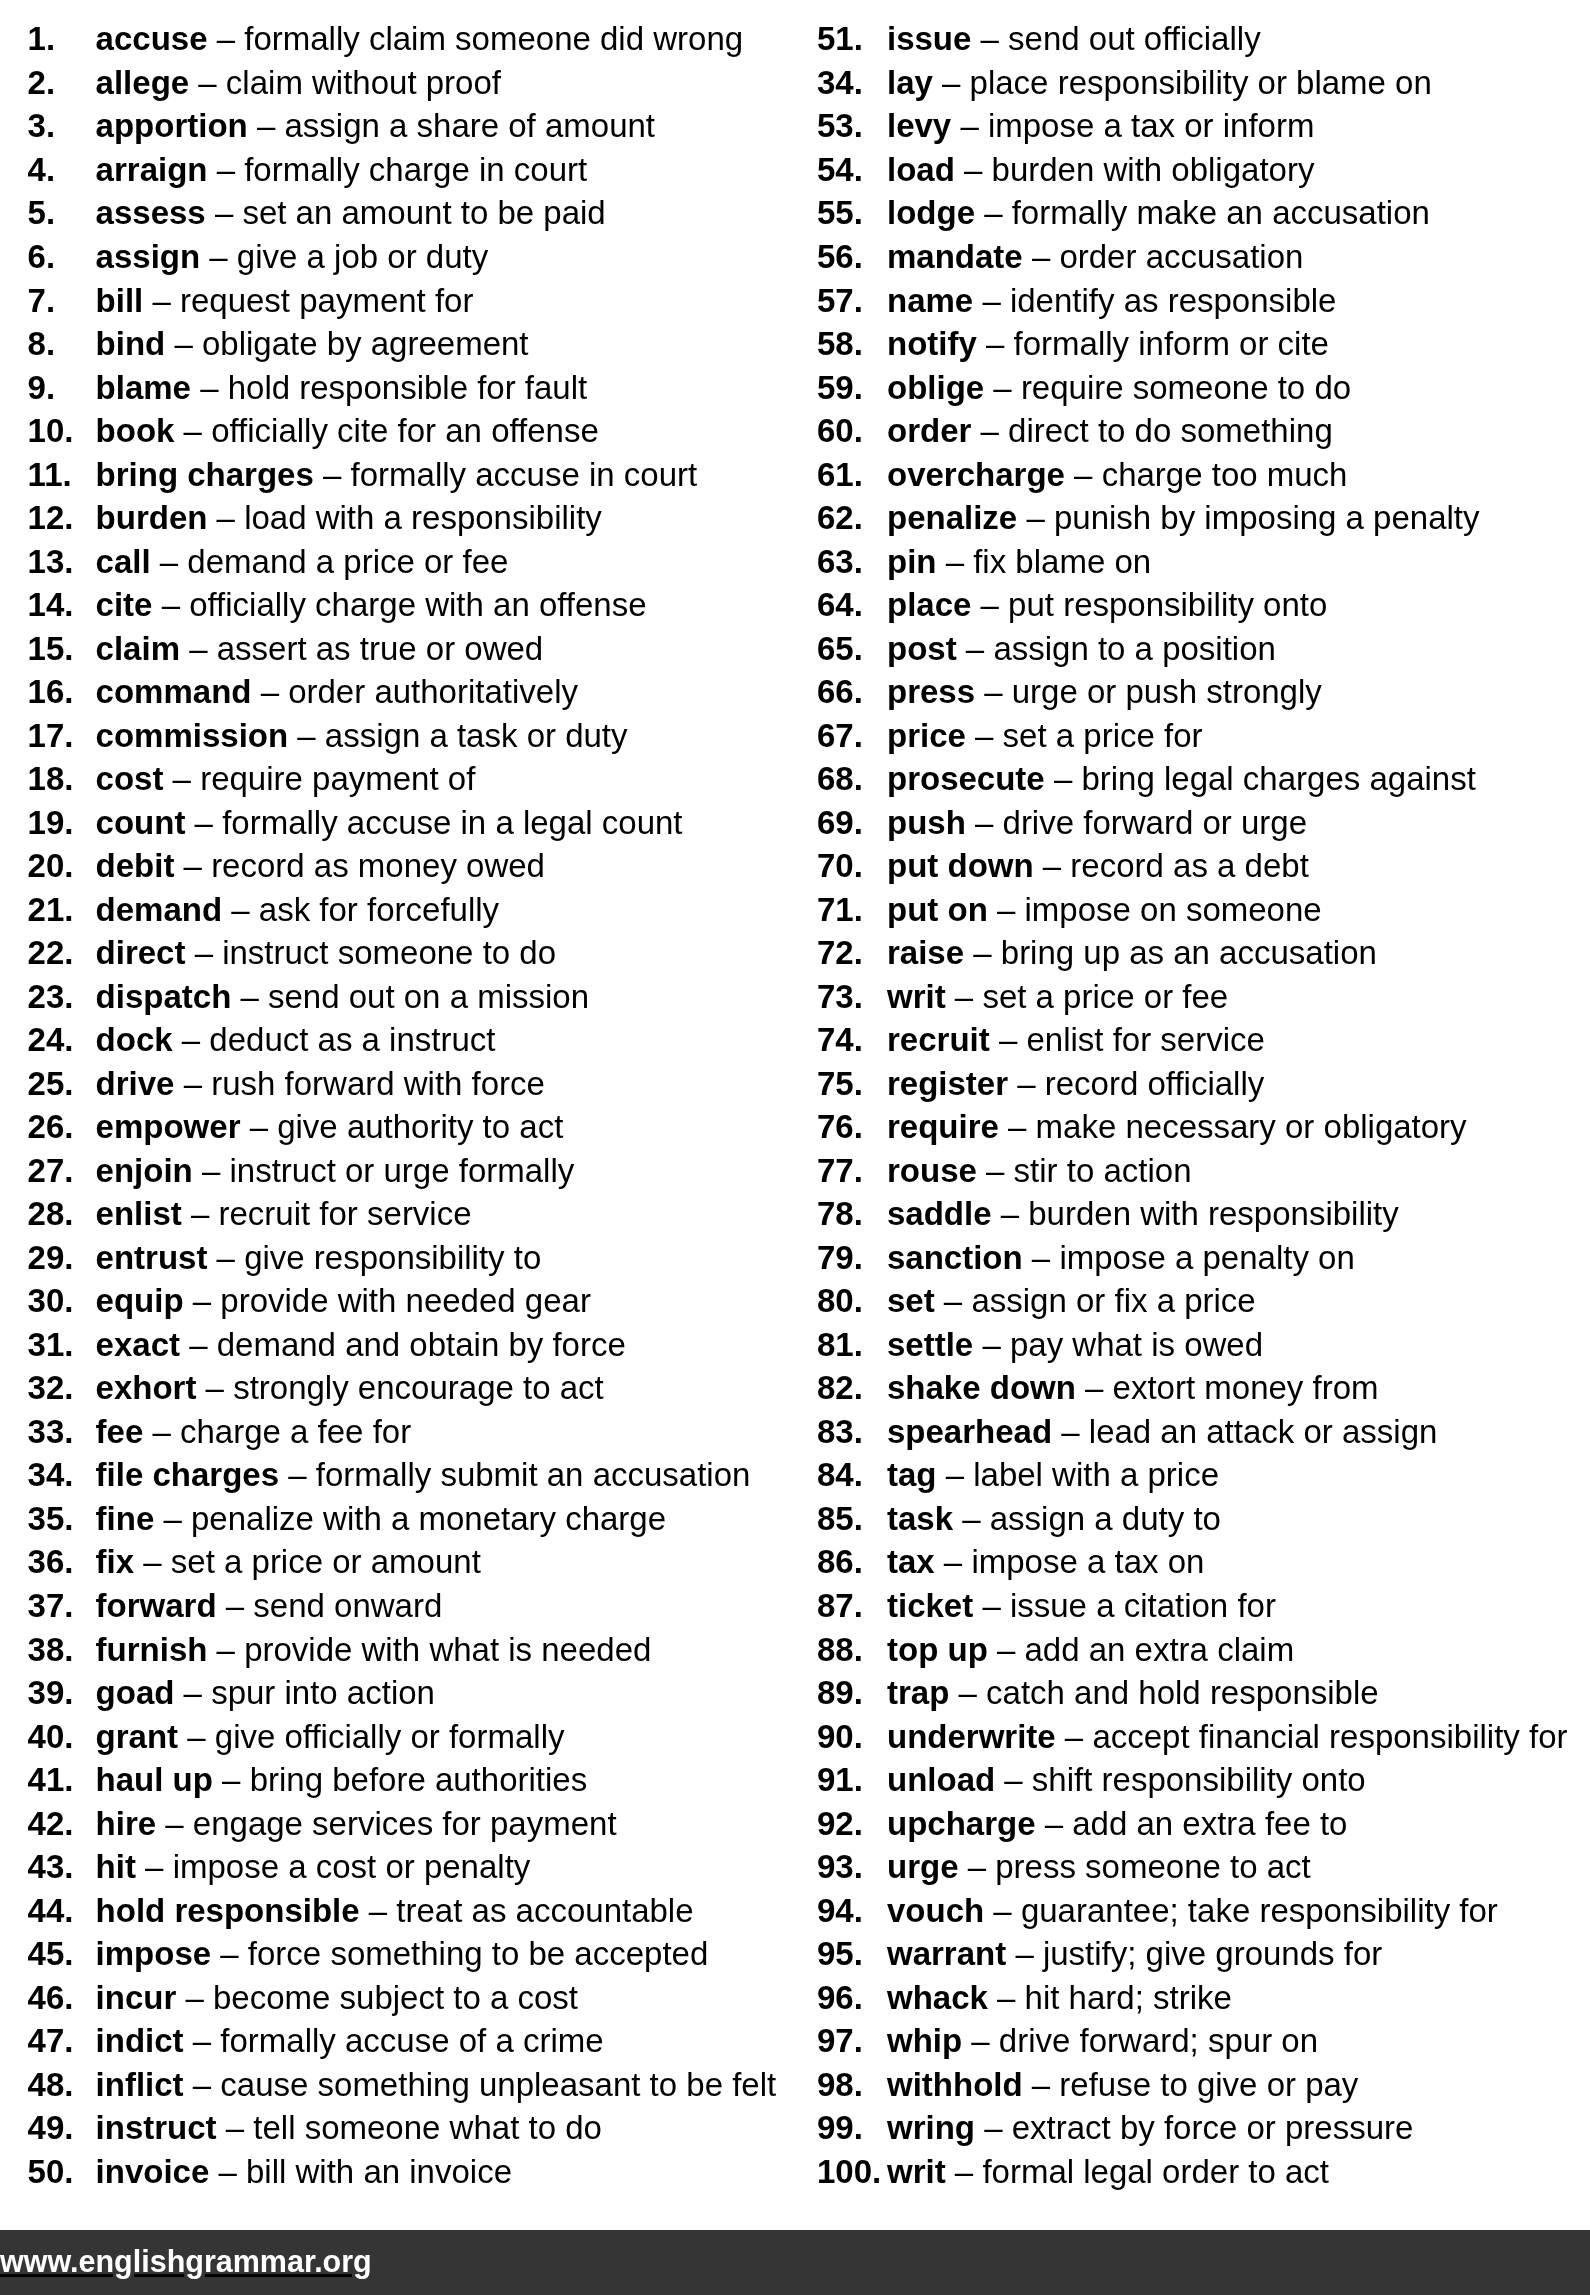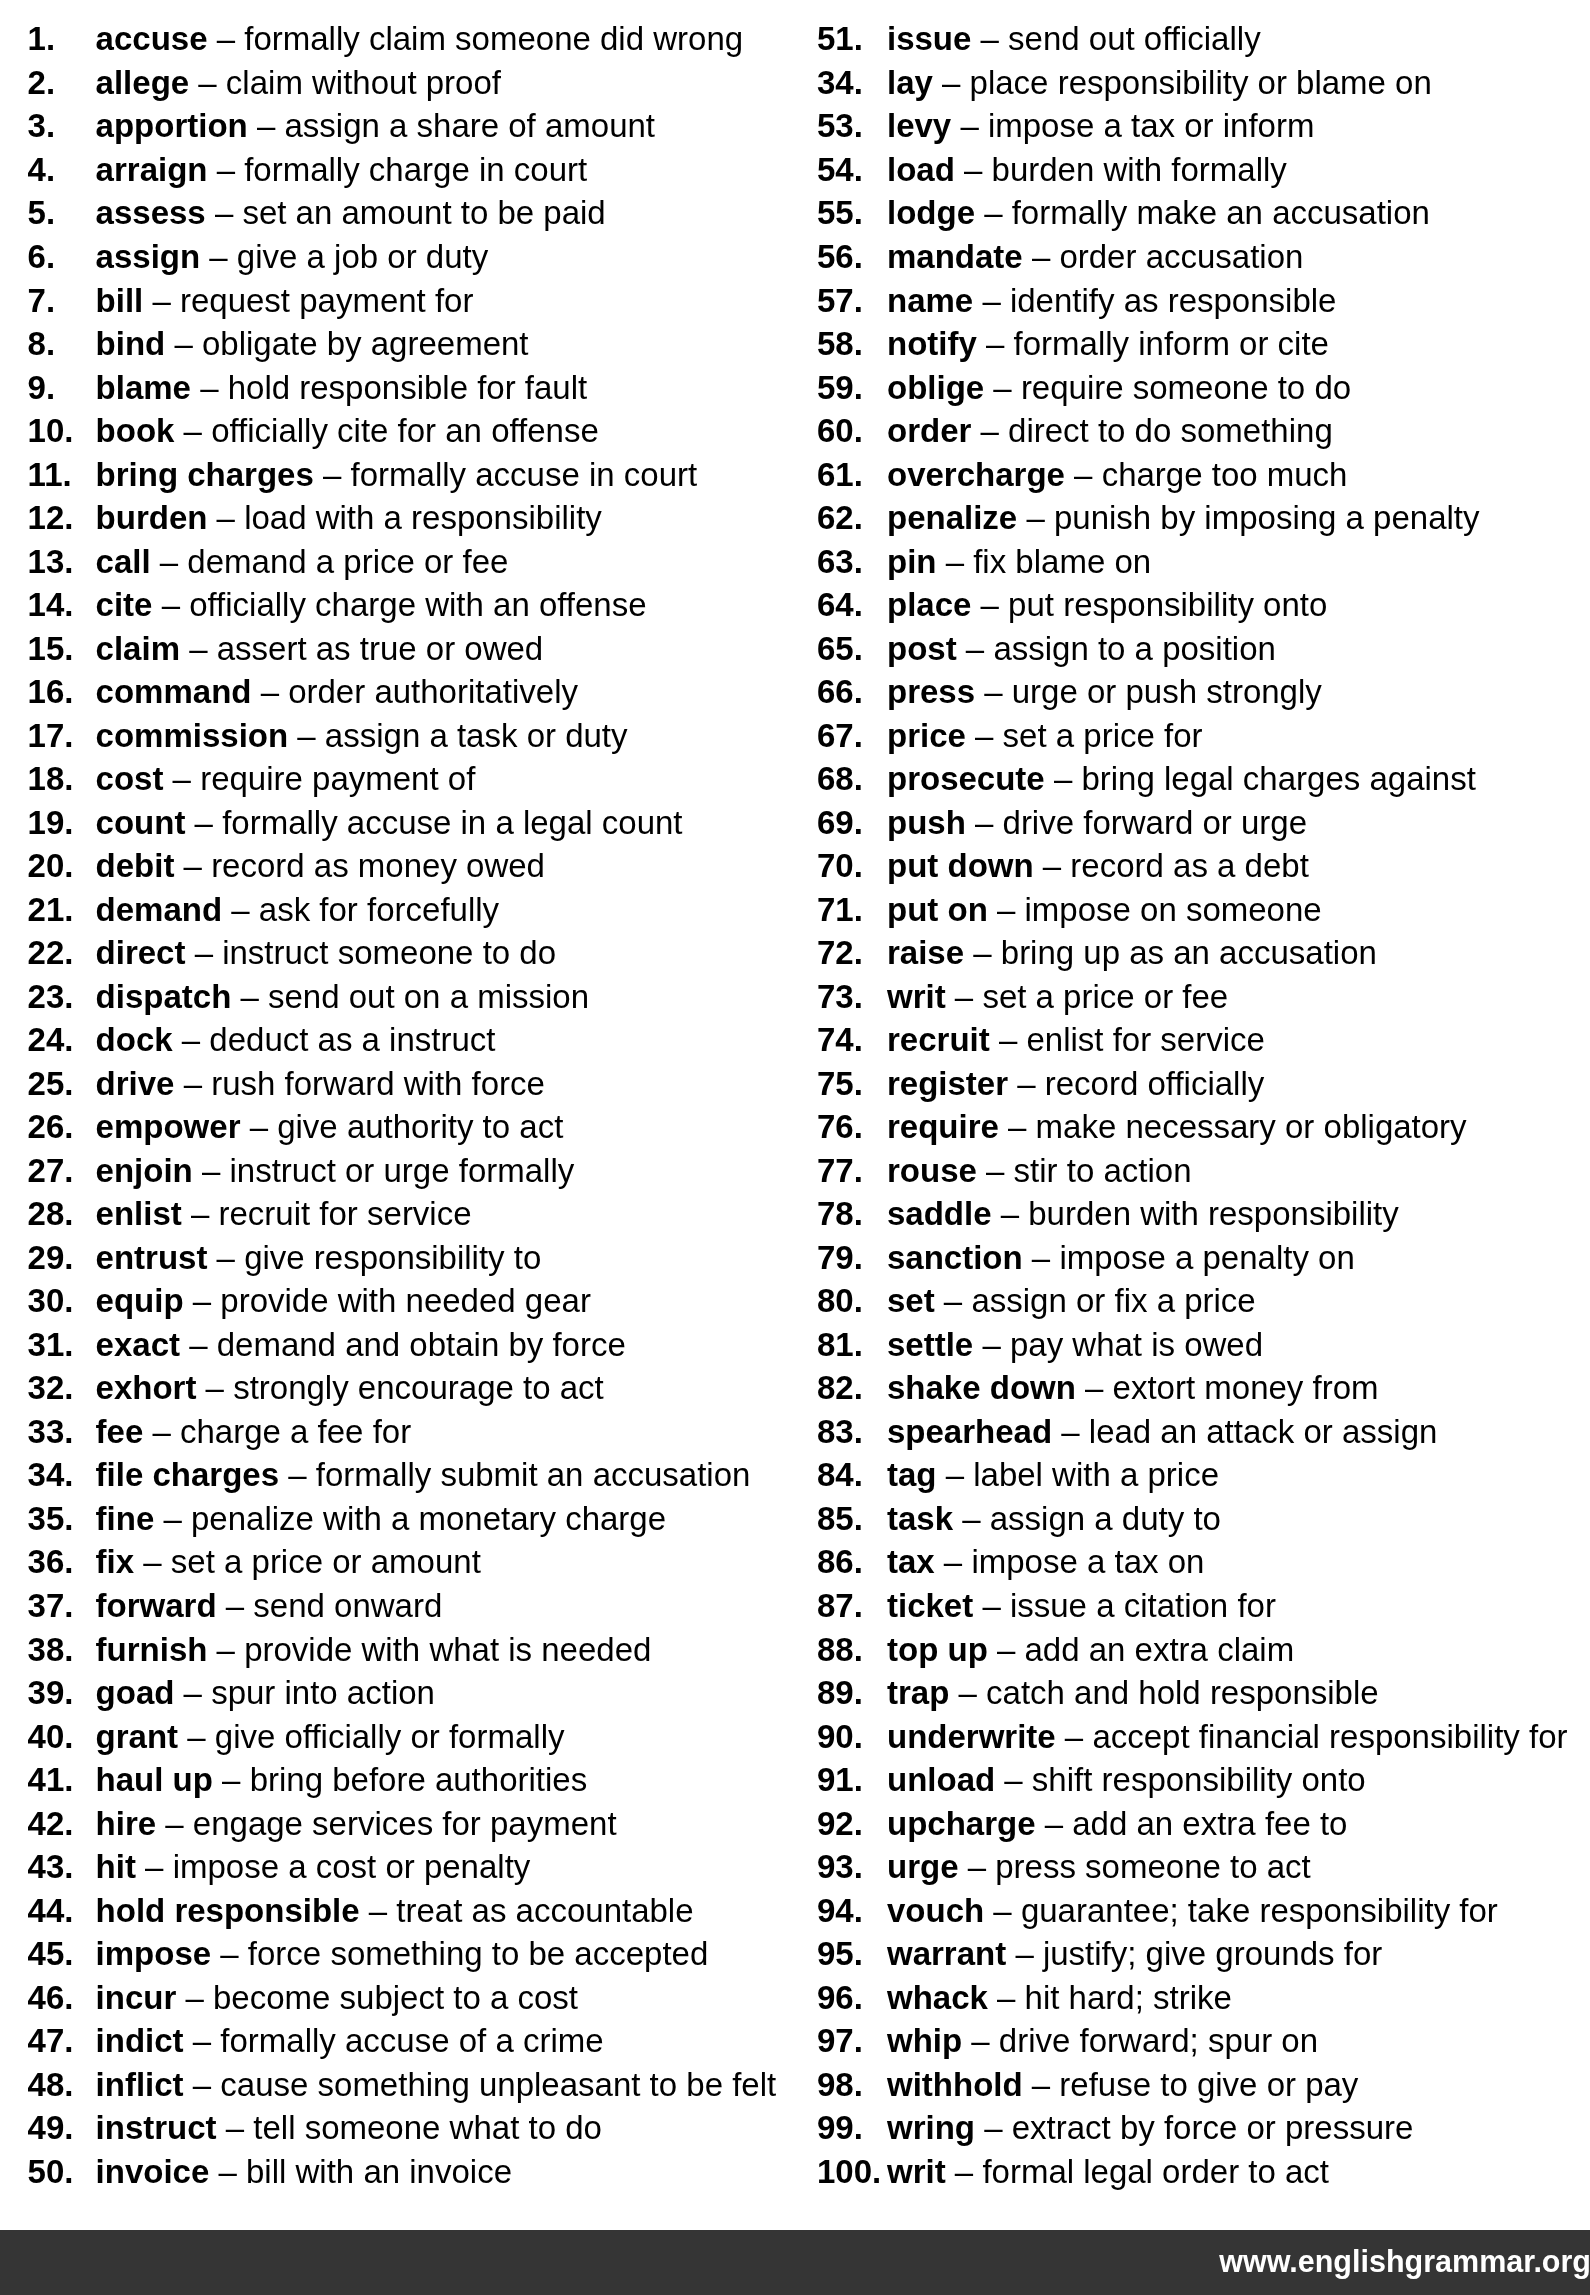--- a/index.html
+++ b/index.html
@@ -49,21 +49,22 @@
   .entry .def { font-weight: normal; }
   .footer {
     position: absolute;
     left: 0;
     top: 2230px;
     width: 1591px;
     height: 65px;
     background: #353535;
     display: flex;
     align-items: center;
-    justify-content: flex-end;
+    justify-content: flex-start;
+    text-decoration: underline;
   }
   .footer .site-url {
     color: #ffffff;
     font-weight: bold;
     font-size: 30.5px;
     line-height: 1;
     margin-top: -2.9px;
   }
 </style>
 </head>
@@ -279,21 +280,21 @@
     <li class="entry" style="top: 61px;">
     <span class="num">34.</span>
     <span class="body"><span class="term">lay</span><span class="sep"> – </span><span class="def">place responsibility or blame on</span></span>
   </li>
     <li class="entry" style="top: 104px;">
     <span class="num">53.</span>
     <span class="body"><span class="term">levy</span><span class="sep"> – </span><span class="def">impose a tax or inform</span></span>
   </li>
     <li class="entry" style="top: 148px;">
     <span class="num">54.</span>
-    <span class="body"><span class="term">load</span><span class="sep"> – </span><span class="def">burden with formally</span></span>
+    <span class="body"><span class="term">load</span><span class="sep"> – </span><span class="def">burden with obligatory</span></span>
   </li>
     <li class="entry" style="top: 191px;">
     <span class="num">55.</span>
     <span class="body"><span class="term">lodge</span><span class="sep"> – </span><span class="def">formally make an accusation</span></span>
   </li>
     <li class="entry" style="top: 235px;">
     <span class="num">56.</span>
     <span class="body"><span class="term">mandate</span><span class="sep"> – </span><span class="def">order accusation</span></span>
   </li>
     <li class="entry" style="top: 279px;">

